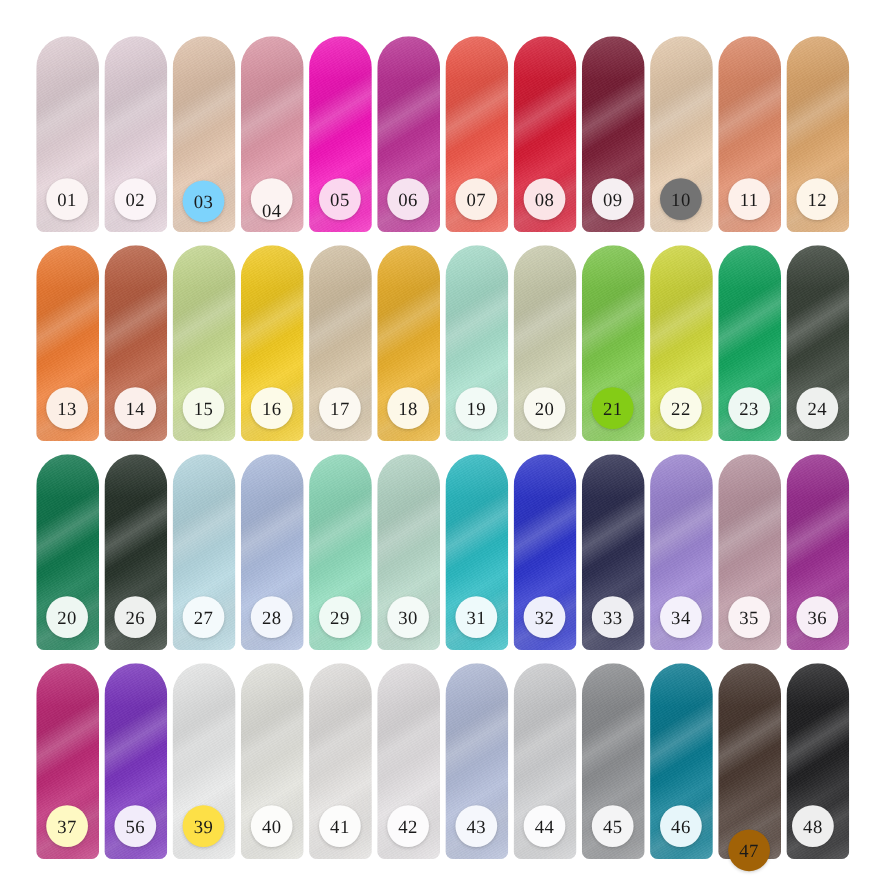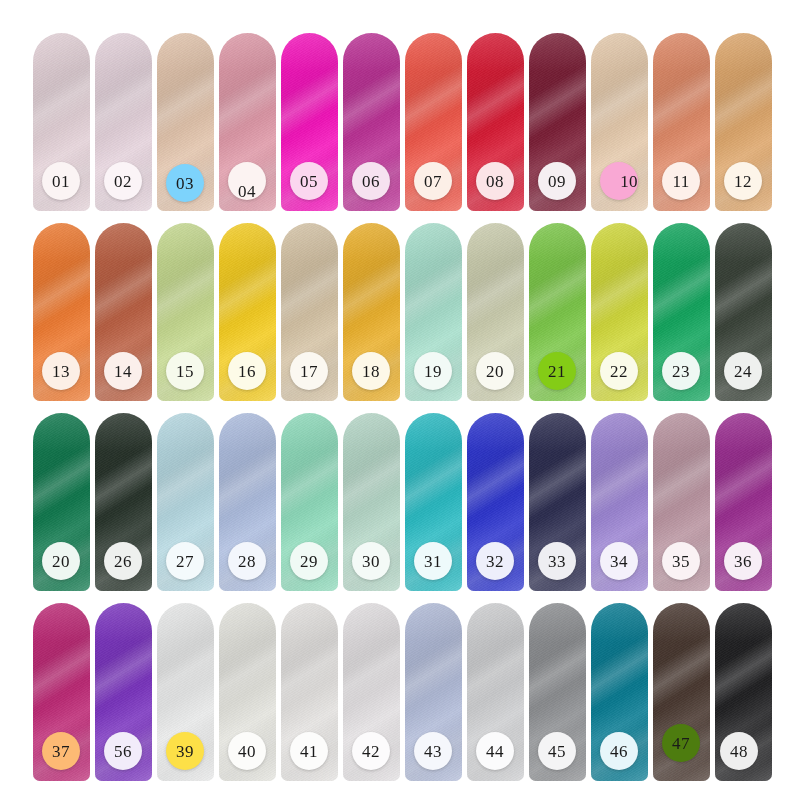--- a/index.html
+++ b/index.html
@@ -203,21 +203,21 @@
     <div class="badge" style="left: 538px; top: 162px; background: rgb(245, 239, 242);">
       <span class="badge-num">09</span>
     </div>
     <div class="swatch" style="left: 591px; top: 33px;">
       <div class="base" style="background: rgb(230, 203, 173);"></div>
       <div class="fold-a"></div>
       <div class="fold-b"></div>
       <div class="sheen"></div>
       <div class="grain"></div>
     </div>
-    <div class="badge" style="left: 600px; top: 162px; background: #f9a8d4; justify-content: flex-end;">
+    <div class="badge" style="left: 600px; top: 162px; background: #737373;">
       <span class="badge-num">10</span>
     </div>
     <div class="swatch" style="left: 653px; top: 33px;">
       <div class="base" style="background: rgb(224, 138, 104);"></div>
       <div class="fold-a"></div>
       <div class="fold-b"></div>
       <div class="sheen"></div>
       <div class="grain"></div>
     </div>
     <div class="badge" style="left: 662px; top: 162px; background: rgb(253, 240, 234);">
@@ -473,21 +473,21 @@
     <div class="badge" style="left: 724px; top: 542px; background: rgb(247, 238, 246);">
       <span class="badge-num">36</span>
     </div>
     <div class="swatch" style="left: 33px; top: 603px;">
       <div class="base" style="background: rgb(191, 43, 119);"></div>
       <div class="fold-a"></div>
       <div class="fold-b"></div>
       <div class="sheen"></div>
       <div class="grain"></div>
     </div>
-    <div class="badge" style="left: 42px; top: 732px; background: #fdba74;">
+    <div class="badge" style="left: 42px; top: 732px; background: #fef9c3;">
       <span class="badge-num">37</span>
     </div>
     <div class="swatch" style="left: 95px; top: 603px;">
       <div class="base" style="background: rgb(124, 54, 193);"></div>
       <div class="fold-a"></div>
       <div class="fold-b"></div>
       <div class="sheen"></div>
       <div class="grain"></div>
     </div>
     <div class="badge" style="left: 104px; top: 732px; background: rgb(242, 236, 250);">
@@ -573,21 +573,21 @@
     <div class="badge" style="left: 600px; top: 732px; background: rgb(231, 246, 250);">
       <span class="badge-num">46</span>
     </div>
     <div class="swatch" style="left: 653px; top: 603px;">
       <div class="base" style="background: rgb(75, 58, 50);"></div>
       <div class="fold-a"></div>
       <div class="fold-b"></div>
       <div class="sheen"></div>
       <div class="grain"></div>
     </div>
-    <div class="badge" style="left: 662px; top: 724px; background: #4d7c0f;">
+    <div class="badge" style="left: 662px; top: 754px; background: #a16207;">
       <span class="badge-num">47</span>
     </div>
     <div class="swatch" style="left: 715px; top: 603px;">
       <div class="base" style="background: rgb(34, 34, 36);"></div>
       <div class="fold-a"></div>
       <div class="fold-b"></div>
       <div class="sheen"></div>
       <div class="grain"></div>
     </div>
     <div class="badge" style="left: 720px; top: 732px; background: rgb(238, 238, 238);">

